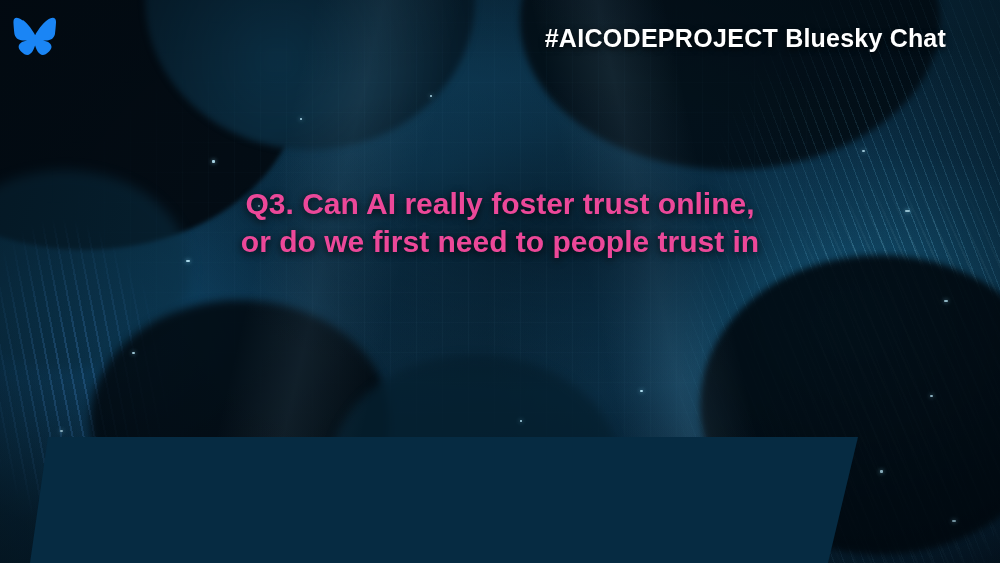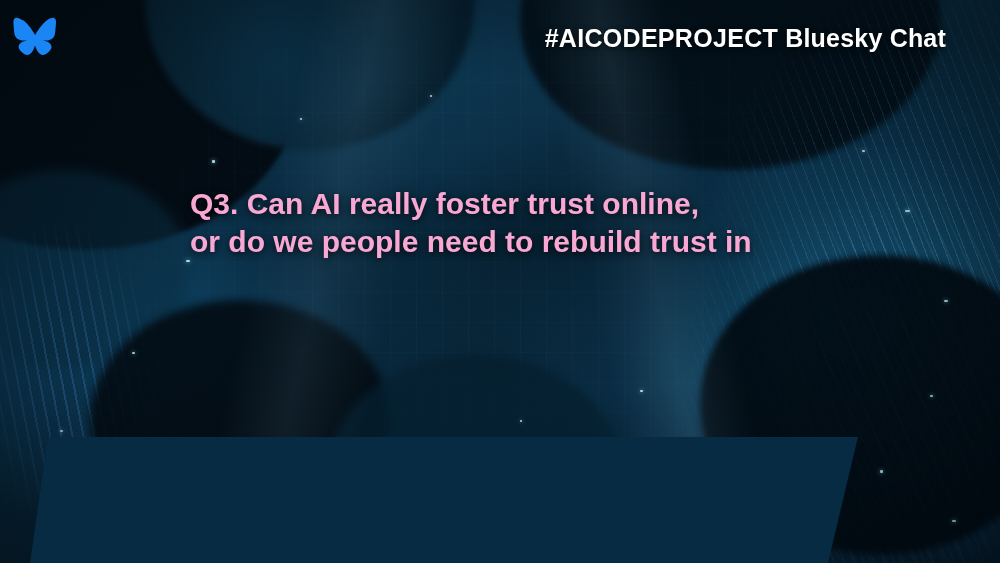--- a/index.html
+++ b/index.html
@@ -94,22 +94,22 @@
   .header-title{
     position:absolute;right:54px;top:24px;
     color:#ffffff;font-size:25px;font-weight:bold;letter-spacing:.2px;
     text-shadow:0 2px 6px rgba(0,0,0,.75);white-space:nowrap;
   }
   .header-title .tag{letter-spacing:.3px;}
 
   
   .question{
     position:absolute;left:50%;top:185px;transform:translateX(-50%);
-    width:620px;text-align:left;
-    color:#f9a8d4;font-size:30px;font-weight:bold;line-height:1.28;
+    width:620px;text-align:center;
+    color:#ec4899;font-size:30px;font-weight:bold;line-height:1.28;
     text-shadow:0 2px 8px rgba(0,0,0,.8);
   }
   .question .ln{display:block;white-space:nowrap;}
 
   
   .footer{
     position:absolute;left:0;top:432px;width:1000px;height:131px;
     background:#062b42;
     clip-path:polygon(48px 5px, 858px 5px, 828px 131px, 30px 131px);
   }
@@ -160,21 +160,21 @@
       <path d="M13.9 3.6C20.9 8.9 28.4 19.6 31.2 25.3c2.8-5.7 10.3-16.4 17.3-21.7C53.5-.2 61.6-3.1 61.6 6.3c0 1.9-1.1 15.7-1.7 18C57.8 32.1 49.8 34.1 42.7 32.9c12.4 2.1 15.6 9.1 8.8 16.1-12.9 13.2-18.5-3.3-20-7.6-.3-.8-.4-1.1-.4-.8 0-.3-.1 0-.4.8-1.5 4.3-7.1 20.8-20 7.6-6.8-7-3.6-14 8.8-16.1C11.4 34.1 3.4 32.1 1.3 24.3.7 22 -0.4 8.2 -0.4 6.3c0-9.4 8.1-6.5 12.9-2.7z" transform="translate(1,2)" fill="#1a85f5"></path>
     </svg>
   </div>
 
   <div class="header-title">
     <span class="tag">#AICODEPROJECT</span><span> Bluesky Chat</span>
   </div>
 
   <div class="question">
     <span class="ln">Q3. Can AI really foster trust online,</span>
-    <span class="ln">or do we people need to rebuild trust in</span>
+    <span class="ln">or do we first need to people trust in</span>
   </div>
 
   <div class="footer"></div>
 
   <div class="footer-inner">
 
     
     
 
     

